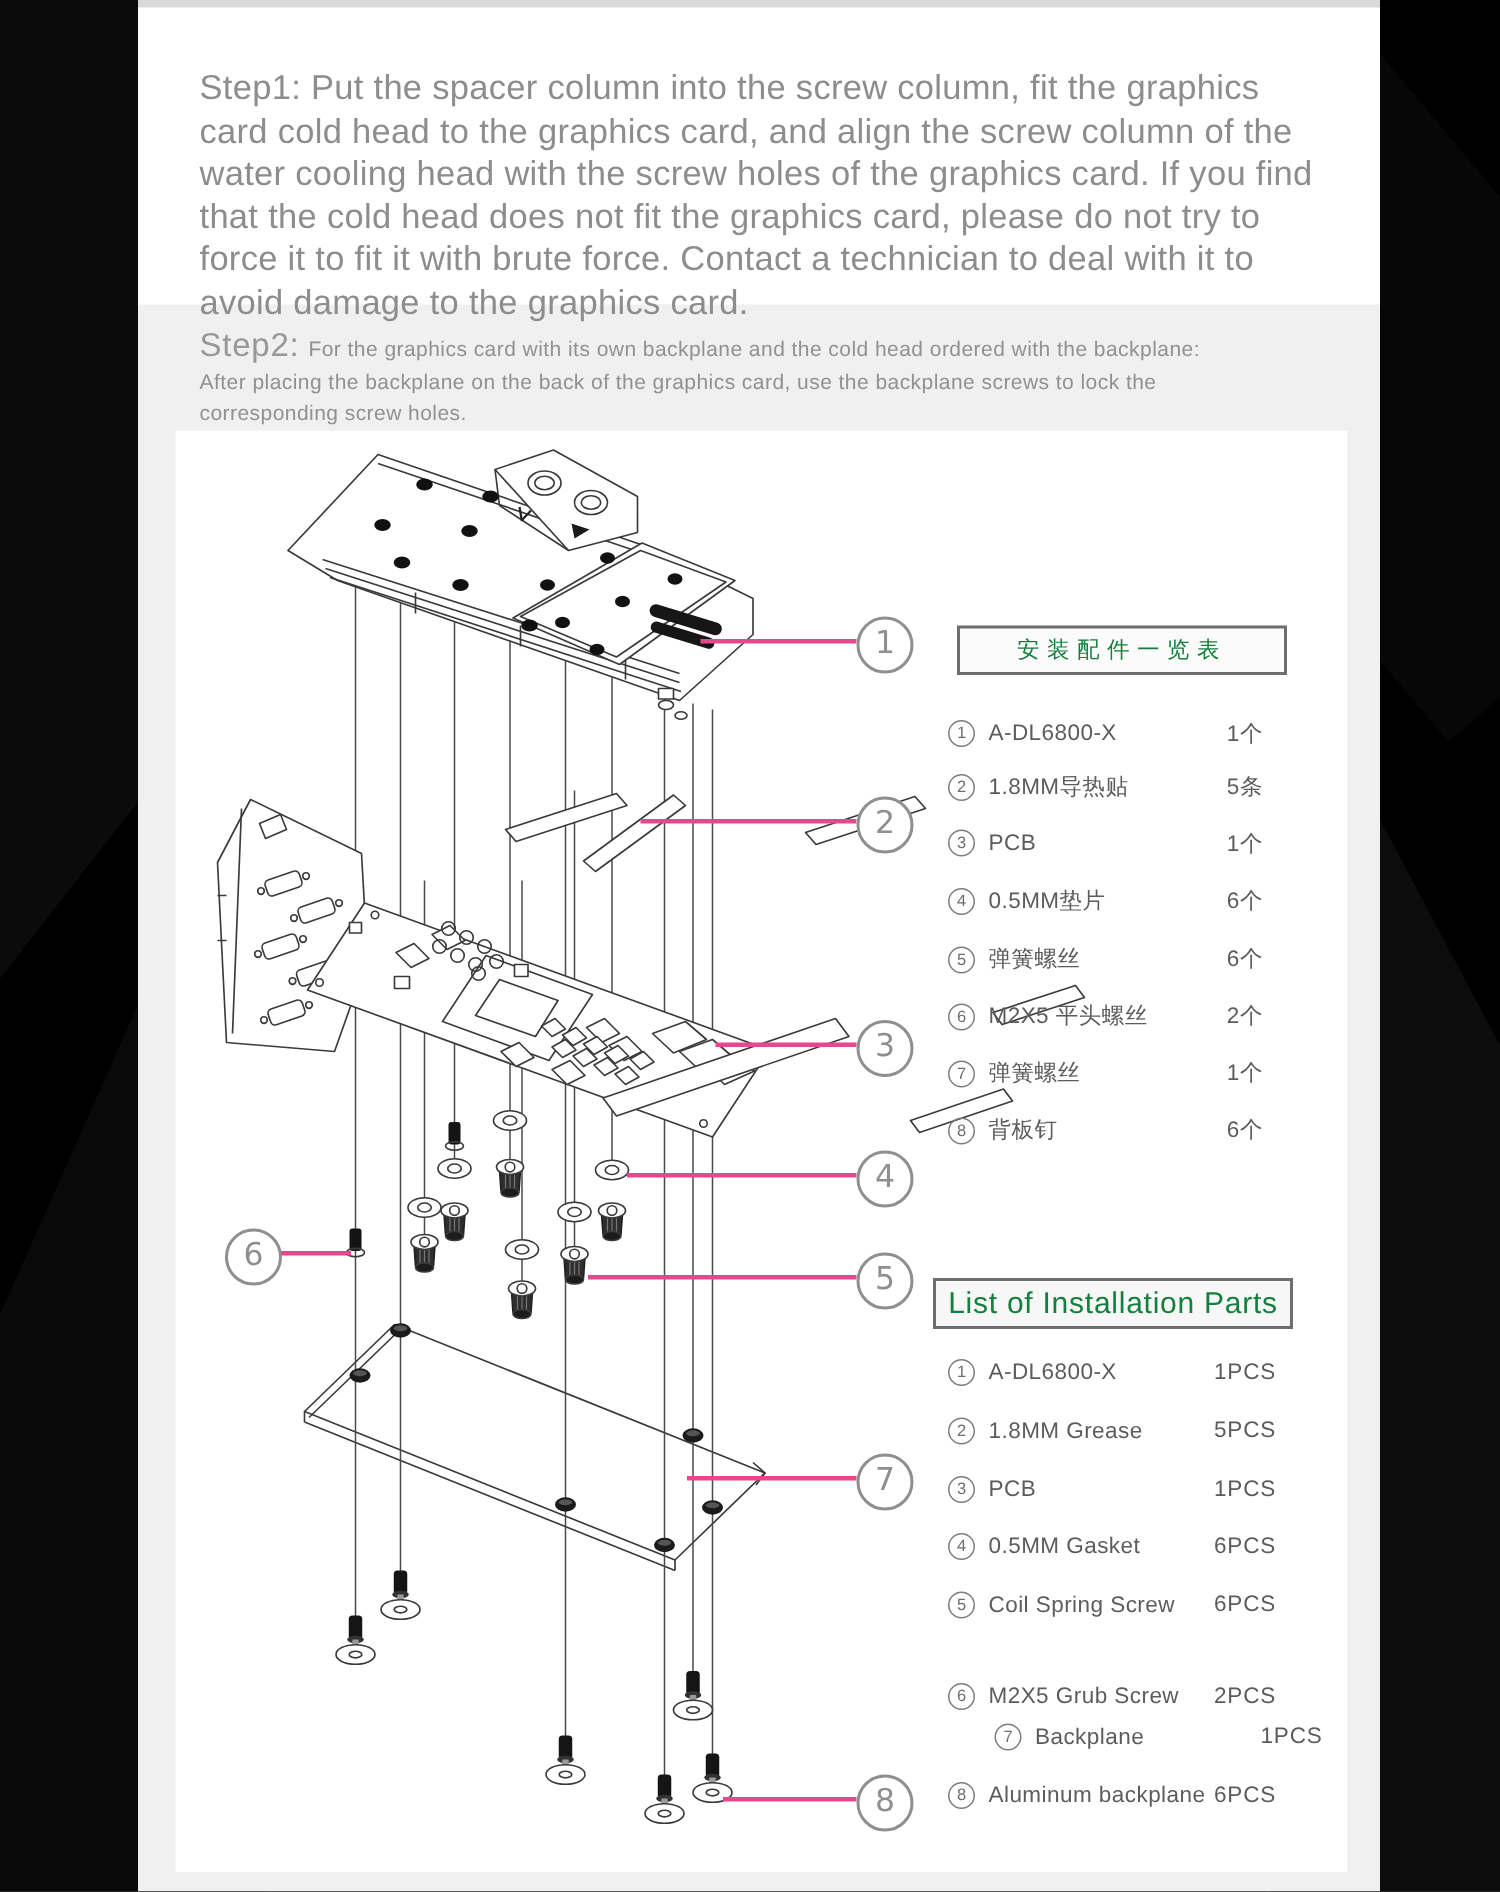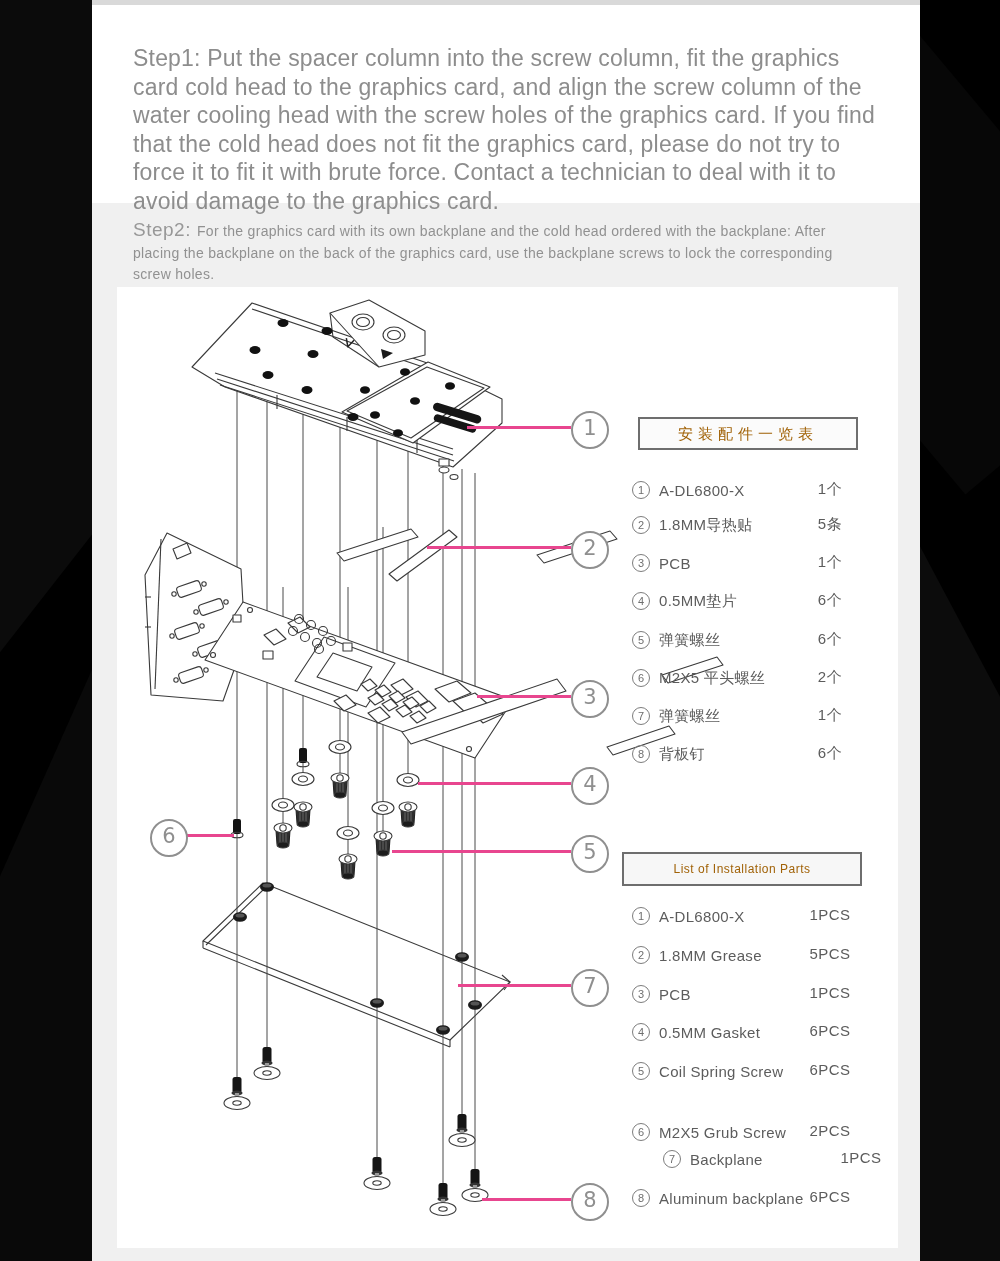--- a/index.html
+++ b/index.html
@@ -15,27 +15,27 @@
   .top-strip{position:absolute;left:0;top:0;width:100%;height:5px;background:#d9d9d9;}
   .gray-lower{position:absolute;left:0;top:203px;width:100%;height:1058px;background:#f0f0f0;}
   .diagram-panel{position:absolute;left:25px;top:287px;width:781px;height:961px;background:#ffffff;}
   .diagram-panel svg{position:absolute;left:0;top:0;}
 
   .heading{position:absolute;left:41px;top:16px;font-size:19px;color:#474747;letter-spacing:.2px;}
   .para1{position:absolute;left:41px;top:44px;width:756px;font-size:23px;line-height:28.6px;
          color:#8d8d8d;letter-spacing:.2px;}
   .step2-wrap{position:absolute;left:41px;top:219px;width:700px;font-size:14px;line-height:21.5px;
          color:#919191;letter-spacing:.3px;}
-  .step2-label{font-size:19px;letter-spacing:.5px;margin-right:6px;color:#989898;}
-
-  .box-title{position:absolute;border:2px solid #6e6e6e;color:#a16207;text-align:center;
+  .step2-label{font-size:22px;letter-spacing:.5px;margin-right:6px;color:#989898;}
+
+  .box-title{position:absolute;border:2px solid #6e6e6e;color:#15803d;text-align:center;
              background:#f7f7f7;}
   .cn-box{left:546px;top:417px;width:216px;height:29px;font-size:15px;letter-spacing:5px;
           line-height:29px;background:#fbfbfb;}
-  .en-box{left:530px;top:852px;width:236px;height:30px;font-size:12px;letter-spacing:.5px;
+  .en-box{left:530px;top:852px;width:236px;height:30px;font-size:20px;letter-spacing:.5px;
           line-height:30px;}
 
   .plist{position:absolute;width:250px;}
   .cn-list{left:540px;top:480px;}
   .en-list{left:540px;top:906px;}
   .prow{position:absolute;left:0;width:250px;height:22px;color:#5c5c5c;font-size:15px;}
   .cnum{display:inline-block;width:16px;height:16px;border:1.3px solid #7d7d7d;border-radius:50%;
         font-size:11px;line-height:16px;text-align:center;color:#6e6e6e;vertical-align:middle;
         margin-right:9px;}
   .pname{vertical-align:middle;letter-spacing:.3px;}

